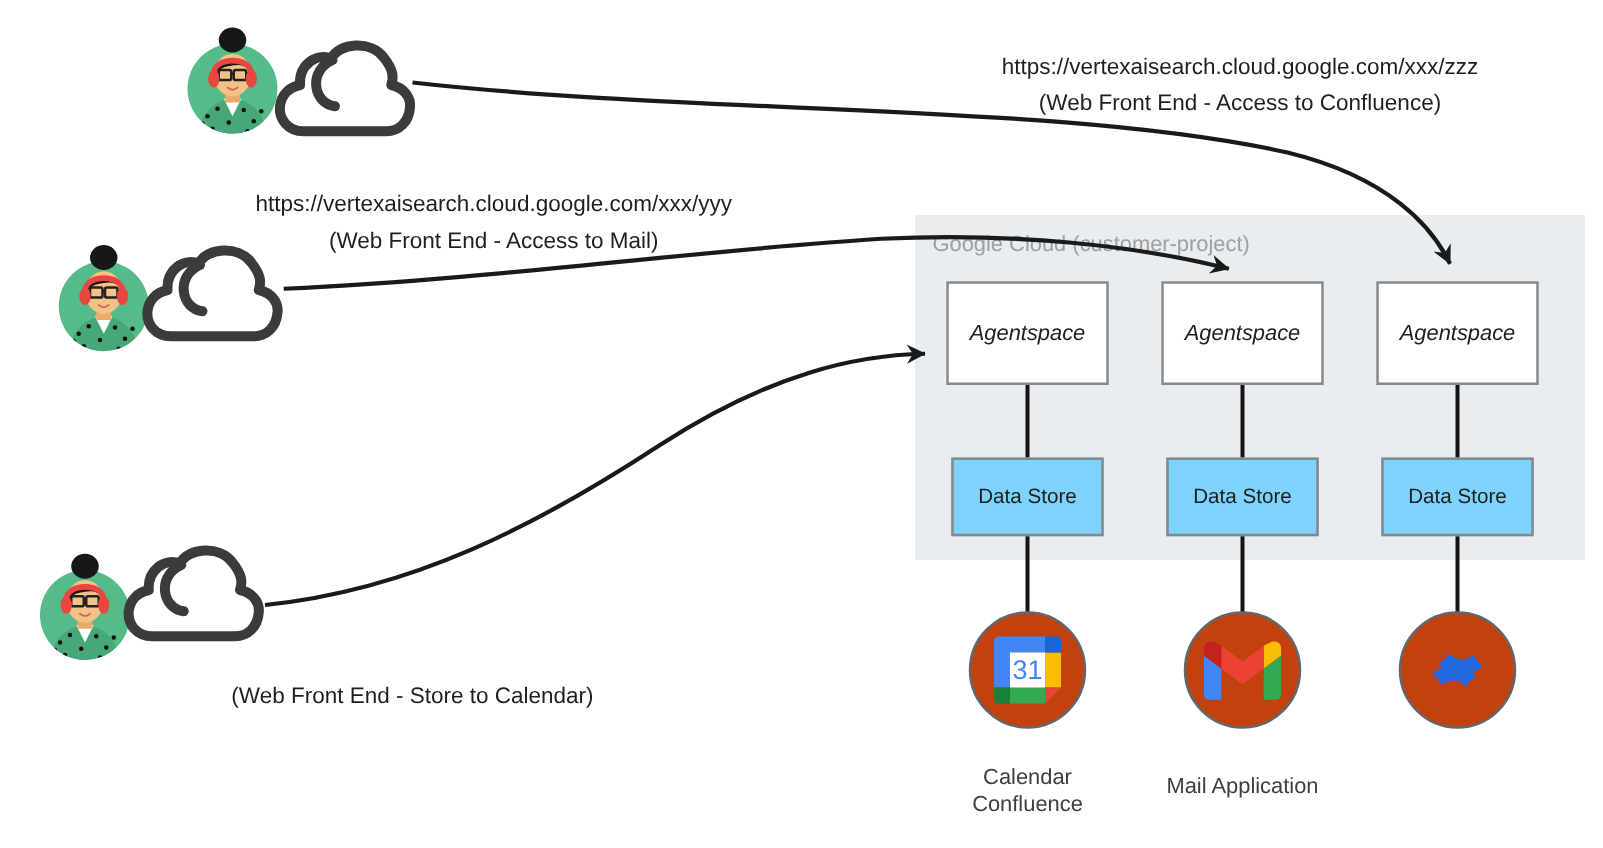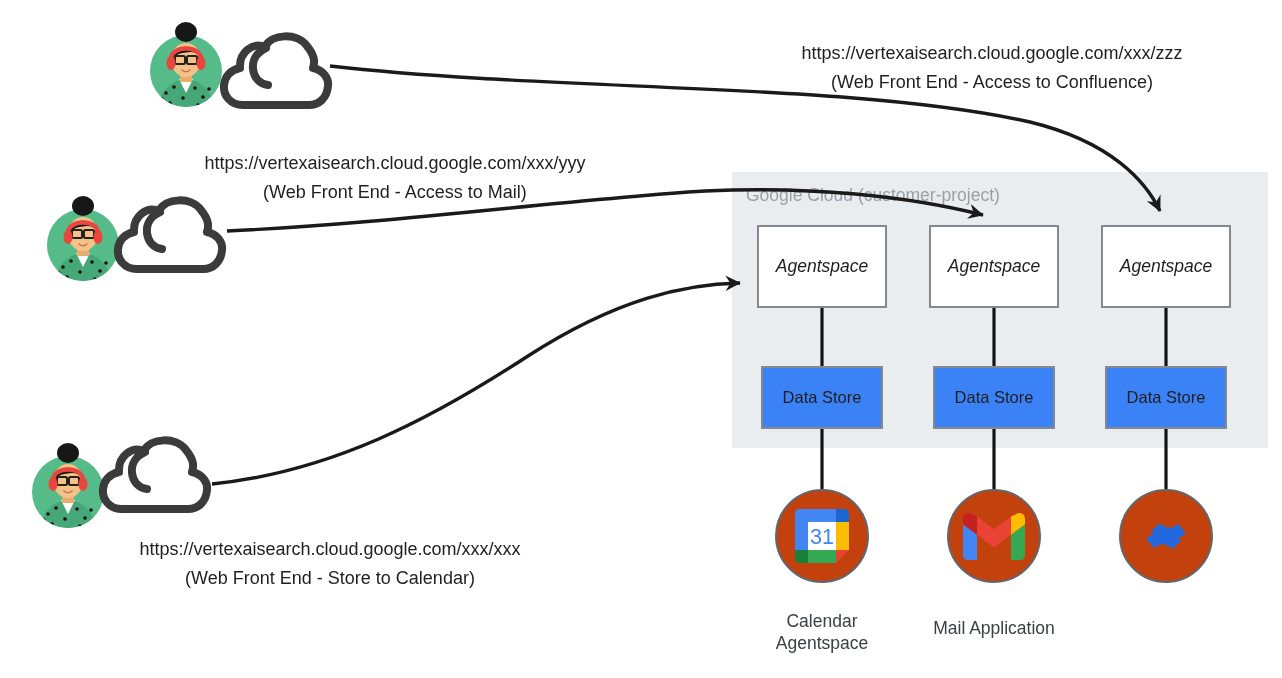--- a/index.html
+++ b/index.html
@@ -18,21 +18,21 @@
     background:#E9EDEF;
   }
   .gcp-label{position:absolute;left:14px;top:13px;font-size:17.5px;color:#9AA0A6;}
   
   .ebox{
     position:absolute;width:130px;height:83px;background:#fff;border:2px solid #85898D;
     display:flex;align-items:center;justify-content:center;
     font-style:italic;font-size:17.5px;color:#1e1e1e;box-sizing:border-box;
   }
   .sbox{
-    position:absolute;width:122px;height:63px;background:#3b82f6;border:2px solid #85898D;
+    position:absolute;width:122px;height:63px;background:#7dd3fc;border:2px solid #85898D;
     display:flex;align-items:center;justify-content:center;
     font-size:16.5px;color:#1e1e1e;box-sizing:border-box;
   }
   
   .appcircle{
     position:absolute;width:94px;height:94px;border-radius:50%;background:#c2410c;
     border:2px solid #63676B;display:flex;align-items:center;justify-content:center;
     box-sizing:border-box;
   }
   .applabel{
@@ -73,21 +73,20 @@
 
   <div class="route" style="left:165px;top:152px;">
     <div class="url">https://vertexaisearch.cloud.google.com/xxx/yyy</div>
     <div class="cap">(Web Front End - Access to Mail)</div>
   </div>
   <div class="route" style="left:762px;top:42px;">
     <div class="url">https://vertexaisearch.cloud.google.com/xxx/zzz</div>
     <div class="cap">(Web Front End - Access to Confluence)</div>
   </div>
   <div class="route" style="left:100px;top:538px;">
-    <div class="url">https://vertexaisearch.cloud.google.com/xxx/xxx</div>
     <div class="cap">(Web Front End - Store to Calendar)</div>
   </div>
 
   <div class="ebox" style="left:757px;top:225px;">Agentspace</div>
   <div class="ebox" style="left:929px;top:225px;">Agentspace</div>
   <div class="ebox" style="left:1101px;top:225px;">Agentspace</div>
 
   <div class="sbox" style="left:761px;top:366px;">Data Store</div>
   <div class="sbox" style="left:933px;top:366px;">Data Store</div>
   <div class="sbox" style="left:1105px;top:366px;">Data Store</div>
@@ -113,21 +112,21 @@
       <path fill="#C5221F" d="M0 4.43v4.48l11.2 8.4V2.75L7.18.85C4.22-1.37 0 .73 0 4.43z"></path>
     </svg>
   </div>
   <div class="appcircle" style="left:1119px;top:489px;">
     <svg width="58" height="58" viewBox="0 0 72 72">
       <path d="M23,25 C32,35 45,36 56,27" fill="none" stroke="#2368DE" stroke-width="15"></path>
       <path d="M49,47 C40,37 27,36 16,45" fill="none" stroke="#2368DE" stroke-width="15"></path>
     </svg>
   </div>
 
-  <div class="applabel" style="left:747px;top:610px;">Calendar Agentspace</div>
+  <div class="applabel" style="left:747px;top:610px;">Calendar Confluence</div>
   <div class="applabel" style="left:919px;top:617px;text-align:center;">Mail Application</div>
 
   <svg class="abs" style="left:150px;top:19px;overflow:visible;" width="72" height="88" viewBox="0 0 72 88">
     <defs>
         <clipPath id="ac1">
           <circle cx="36" cy="52" r="36"></circle>
         </clipPath>
       </defs>
     <circle cx="36" cy="52" r="36" fill="#55BB89"></circle>
     <ellipse cx="36" cy="13" rx="11" ry="10" fill="#171717"></ellipse>

